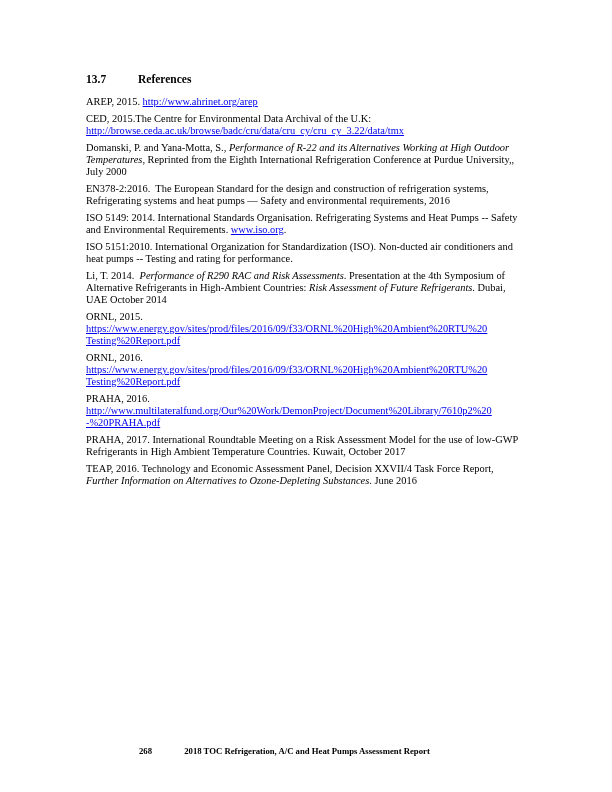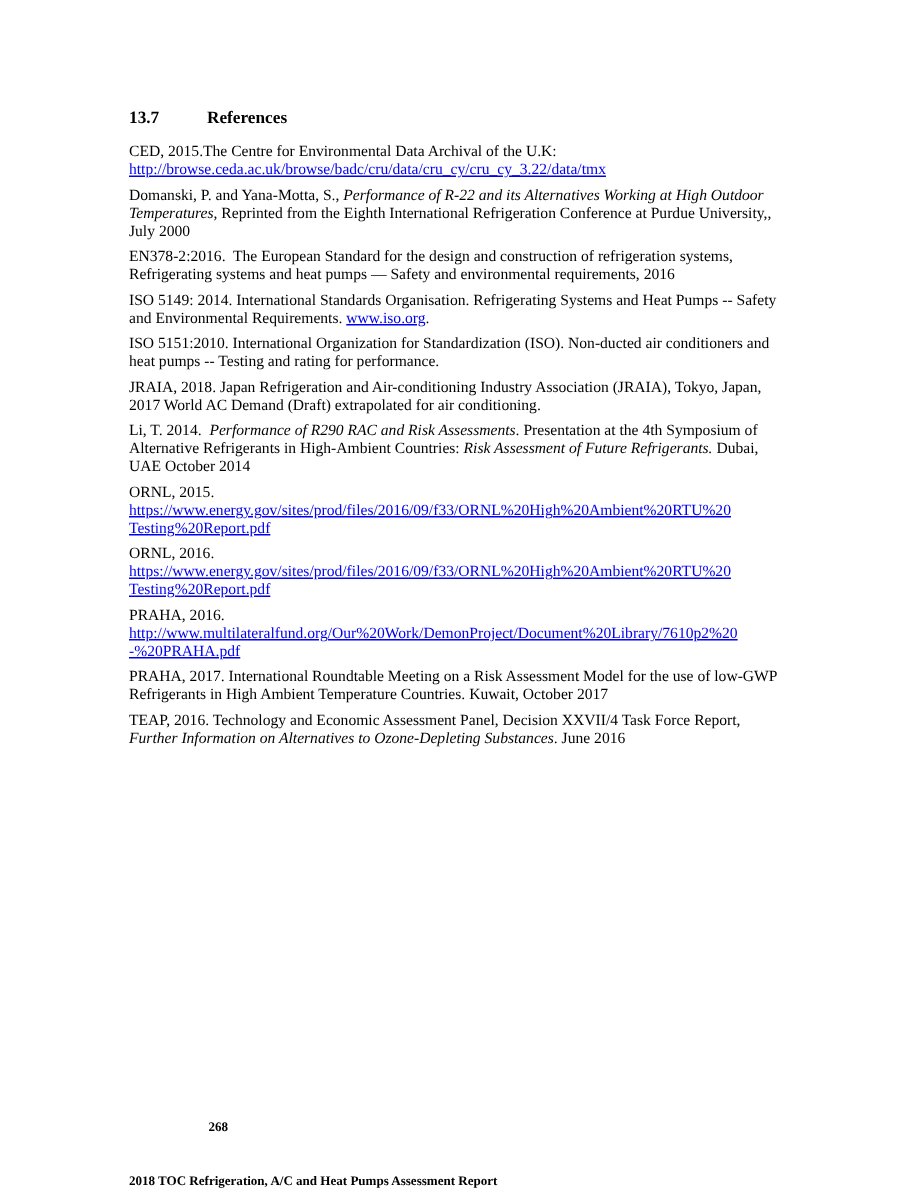--- a/index.html
+++ b/index.html
@@ -52,39 +52,39 @@
     line-height: 10px;
   }
   .footer .page-num {
     position: absolute;
     left: 9px;
     top: 0;
     margin-left: 44px;
   }
   .footer .footer-title {
     display: block;
-    margin-top: 36px;
+    text-align: center;
   }
 </style>
 </head>
 <body>
 
 <div class="page">
   <div class="content">
     <div class="heading">
       <span class="sec-num">13.7</span><span class="sec-title">References</span>
     </div>
     <div>
+        <p class="ref"><span>AREP, 2015. </span><a class="link" href="#">http://www.ahrinet.org/arep</a></p>
         <p class="ref"><span>CED, 2015.The Centre for Environmental Data Archival of the U.K:
 </span><a class="link" href="#">http://browse.ceda.ac.uk/browse/badc/cru/data/cru_cy/cru_cy_3.22/data/tmx</a></p>
         <p class="ref"><span>Domanski, P. and Yana-Motta, S., </span><span class="italic">Performance of R-22 and its Alternatives Working at High Outdoor Temperatures,</span><span> Reprinted from the Eighth International Refrigeration Conference at Purdue University,, July 2000</span></p>
         <p class="ref"><span>EN378-2:2016.  The European Standard for the design and construction of refrigeration systems, Refrigerating systems and heat pumps — Safety and environmental requirements, 2016</span></p>
         <p class="ref"><span>ISO 5149: 2014. International Standards Organisation. Refrigerating Systems and Heat Pumps -- Safety and Environmental Requirements. </span><a class="link" href="#">www.iso.org</a><span>.</span></p>
         <p class="ref"><span>ISO 5151:2010. International Organization for Standardization (ISO). Non-ducted air conditioners and heat pumps -- Testing and rating for performance.</span></p>
-        <p class="ref"><span>JRAIA, 2018. Japan Refrigeration and Air-conditioning Industry Association (JRAIA), Tokyo, Japan, 2017 World AC Demand (Draft) extrapolated for air conditioning.</span></p>
         <p class="ref"><span>Li, T. 2014.  </span><span class="italic">Performance of R290 RAC and Risk Assessments</span><span>. Presentation at the 4th Symposium of Alternative Refrigerants in High-Ambient Countries: </span><span class="italic">Risk Assessment of Future Refrigerants.</span><span> Dubai, UAE October 2014</span></p>
         <p class="ref"><span>ORNL, 2015.
 </span><a class="link" href="#">https://www.energy.gov/sites/prod/files/2016/09/f33/ORNL%20High%20Ambient%20RTU%20
 Testing%20Report.pdf</a></p>
         <p class="ref"><span>ORNL, 2016.
 </span><a class="link" href="#">https://www.energy.gov/sites/prod/files/2016/09/f33/ORNL%20High%20Ambient%20RTU%20
 Testing%20Report.pdf</a></p>
         <p class="ref"><span>PRAHA, 2016.
 </span><a class="link" href="#">http://www.multilateralfund.org/Our%20Work/DemonProject/Document%20Library/7610p2%20
 -%20PRAHA.pdf</a></p>

